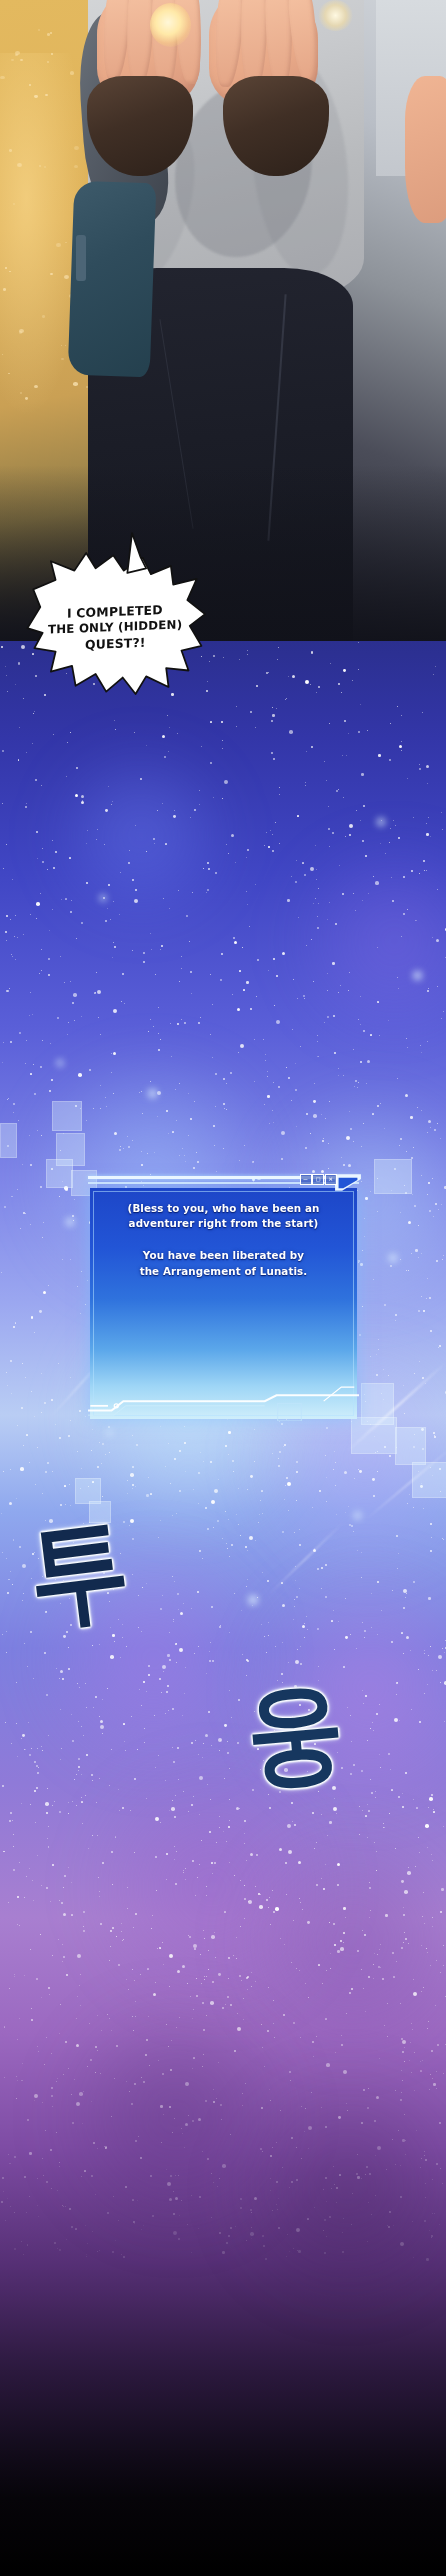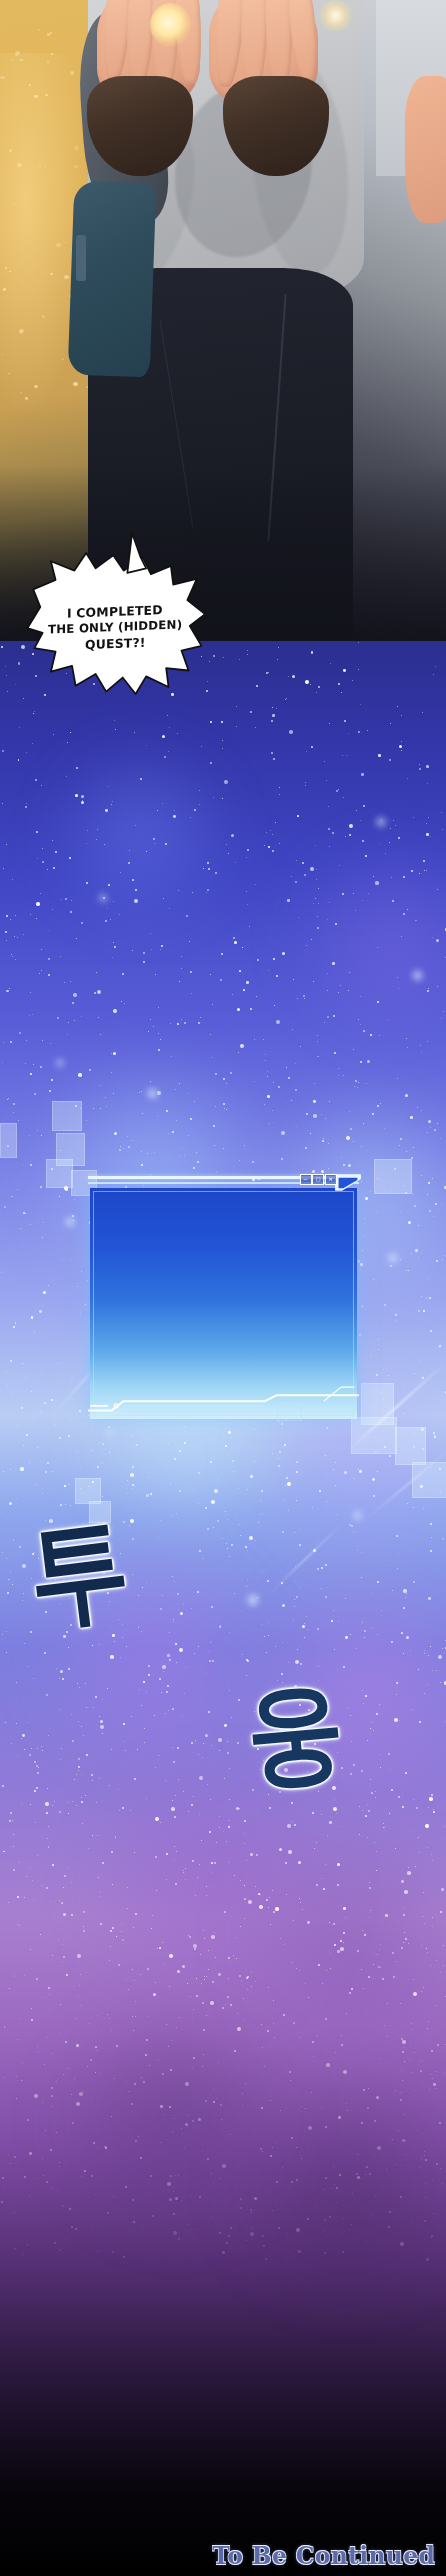--- a/index.html
+++ b/index.html
@@ -2635,32 +2635,36 @@
       <polygon points="0,2 44,2 44,10 12,30 0,30" fill="#eaf6ff"></polygon>
       <polygon points="6,8 38,8 38,12 14,26 6,26" fill="#2255d6"></polygon>
     </svg>
 
     <div class="wincontrols">
       <div class="wc">–</div>
       <div class="wc">□</div>
       <div class="wc">✕</div>
     </div>
 
+    <div class="sys-text">
+      <div class="sys-p">(Bless to you, who have been an</div>
+      <div class="sys-p">adventurer right from the start)</div>
+      <div class="sys-gap"></div>
+      <div class="sys-p">You have been liberated by</div>
+      <div class="sys-p">the Arrangement of Lunatis.</div>
+    </div>
 
     <svg class="sys-deco" viewBox="0 0 460 60" preserveAspectRatio="none">
       <path d="M0,42 L40,42 L60,26 L300,26 L320,16 L460,16" fill="none" stroke="#ffffff" stroke-width="3.5" opacity=".95"></path>
       <path d="M0,50 L44,50 L64,34 L300,34" fill="none" stroke="#cfeefb" stroke-width="1.6" opacity=".8"></path>
       <line x1="4" y1="34" x2="34" y2="34" stroke="#ffffff" stroke-width="3"></line>
       <circle cx="48" cy="34" r="3.5" fill="none" stroke="#ffffff" stroke-width="2"></circle>
       <rect x="322" y="30" width="40" height="30" fill="none" stroke="#bfe4fb" stroke-width="1.4"></rect>
       <path d="M400,26 L430,2 L452,2" fill="none" stroke="#ffffff" stroke-width="2"></path>
     </svg>
   </div>
 
   <div class="sfx sfx1">투</div>
   <div class="sfx sfx2">웅</div>
 
-  <div class="tbc">
-    <span class="tbc-text">To Be Continued</span>
-  </div>
 
 </div>
 
 
 </body></html>

